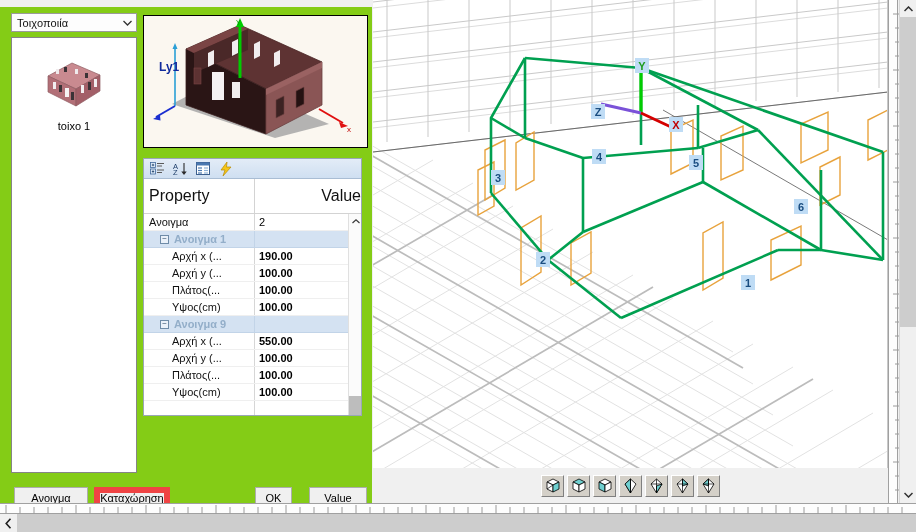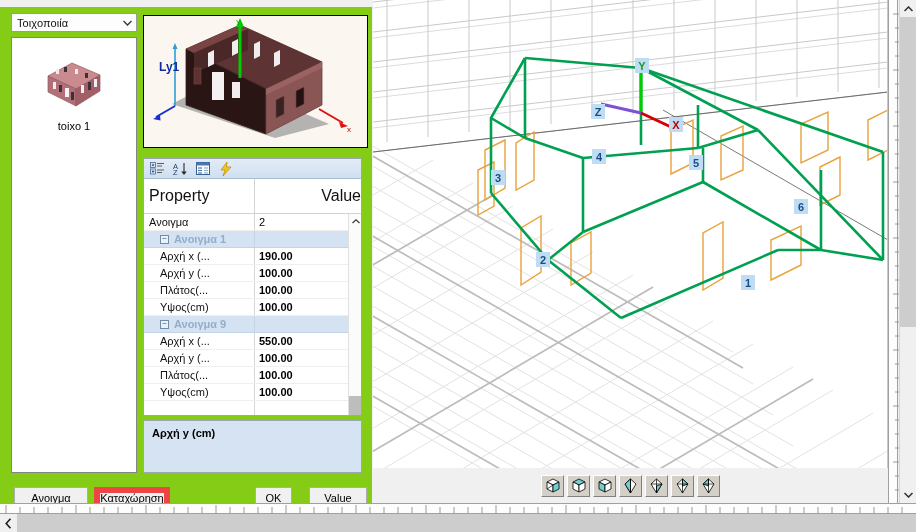--- a/index.html
+++ b/index.html
@@ -71,21 +71,21 @@
     width: 111px; height: 100%; display: flex; align-items: center;
     border-right: 1px solid #d6d6d6; color: #111; overflow: hidden; white-space: nowrap;
   }
   .pg-row .v { flex: 1; padding-left: 4px; color: #000; white-space: nowrap; overflow: hidden; }
   .pg-row.cat { background: #d4e2f2; border-bottom: 1px solid #c2d4e8; }
   .pg-row.cat .k { color: #93aec9; font-weight: bold; border-right: 1px solid #c2d4e8; }
   .pg-row.cat .v { background: #d4e2f2; }
   .pg-row.bold .v { font-weight: bold; }
   .indent0 { padding-left: 5px; }
   .indent1 { padding-left: 5px; }
-  .indent2 { padding-left: 16px; }
+  .indent2 { padding-left: 28px; }
   .expander {
     display:inline-flex; width: 9px; height: 9px; margin-right: 5px; margin-left: 11px;
     border: 1px solid #6f8ca8; background: #eaf1f9; align-items: center; justify-content: center;
     font-size: 8px; line-height: 1; color: #34506b; font-weight: normal;
   }
   .pg-row.blank { border-bottom: none; }
 
   .pg-scroll {
     position: absolute; right: 0; top: 0; width: 13px; height: 218px;
     background: #fbfbfb; border-left: 1px solid #e0e0e0;
@@ -370,21 +370,20 @@
           <div class="pg-sb-thumb" style="top:182px;height:22px;"></div>
           <div class="pg-sb-btn" style="position:absolute;bottom:0;left:0;">
             <svg width="8" height="5" viewBox="0 0 8 5">
                 <path d="M0.5 1 L4 4.2 L7.5 1" stroke="#3a3a3a" stroke-width="1.2" fill="none"></path>
               </svg>
           </div>
         </div>
       </div>
     </div>
 
-    <div class="pg-desc">Αρχή y (cm)</div>
 
     <div class="btn" id="btn-anoigma">Ανοιγμα</div>
     <div class="btn focus" id="btn-katax">Καταχώρηση</div>
     <div class="btn" id="btn-ok">OK</div>
     <div class="btn" id="btn-cancel">Value</div>
   </div>
 
   <div id="viewport">
     <svg width="515" height="468" viewBox="0 0 515 468">
       <rect x="0" y="0" width="515" height="468" fill="#ffffff"></rect>

